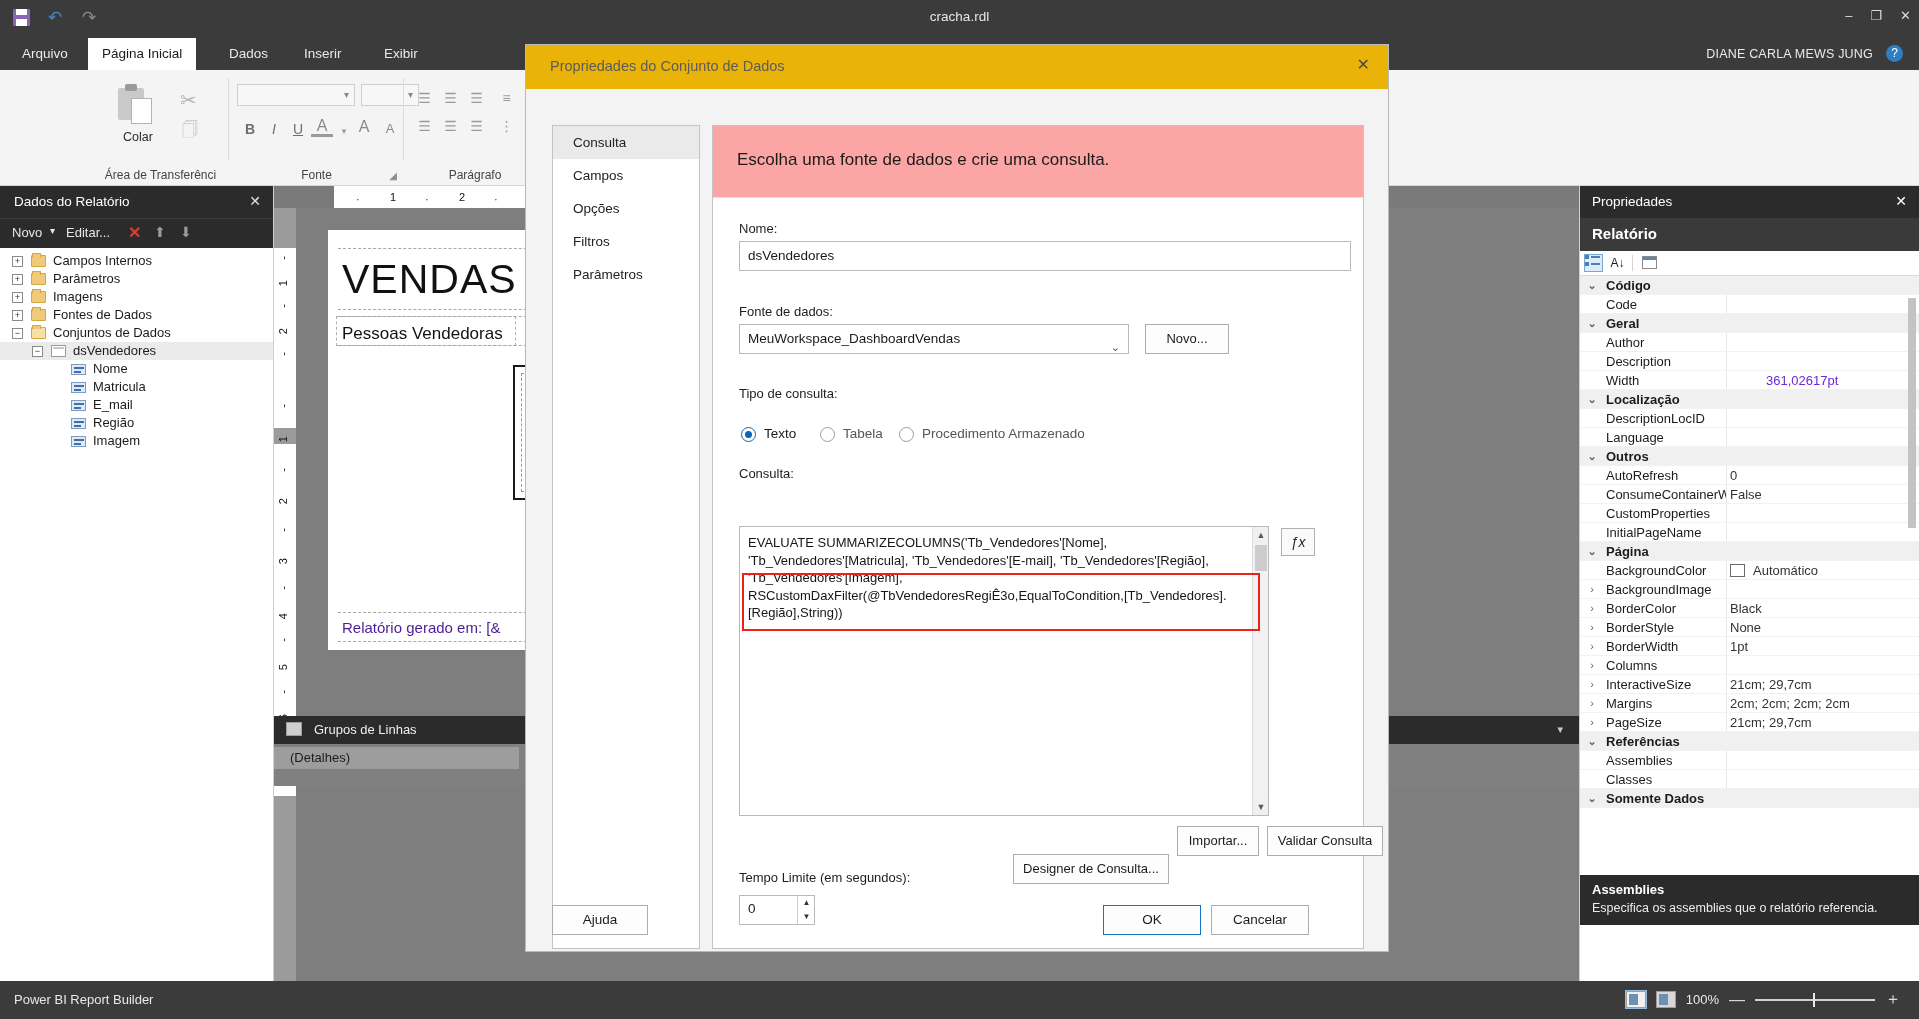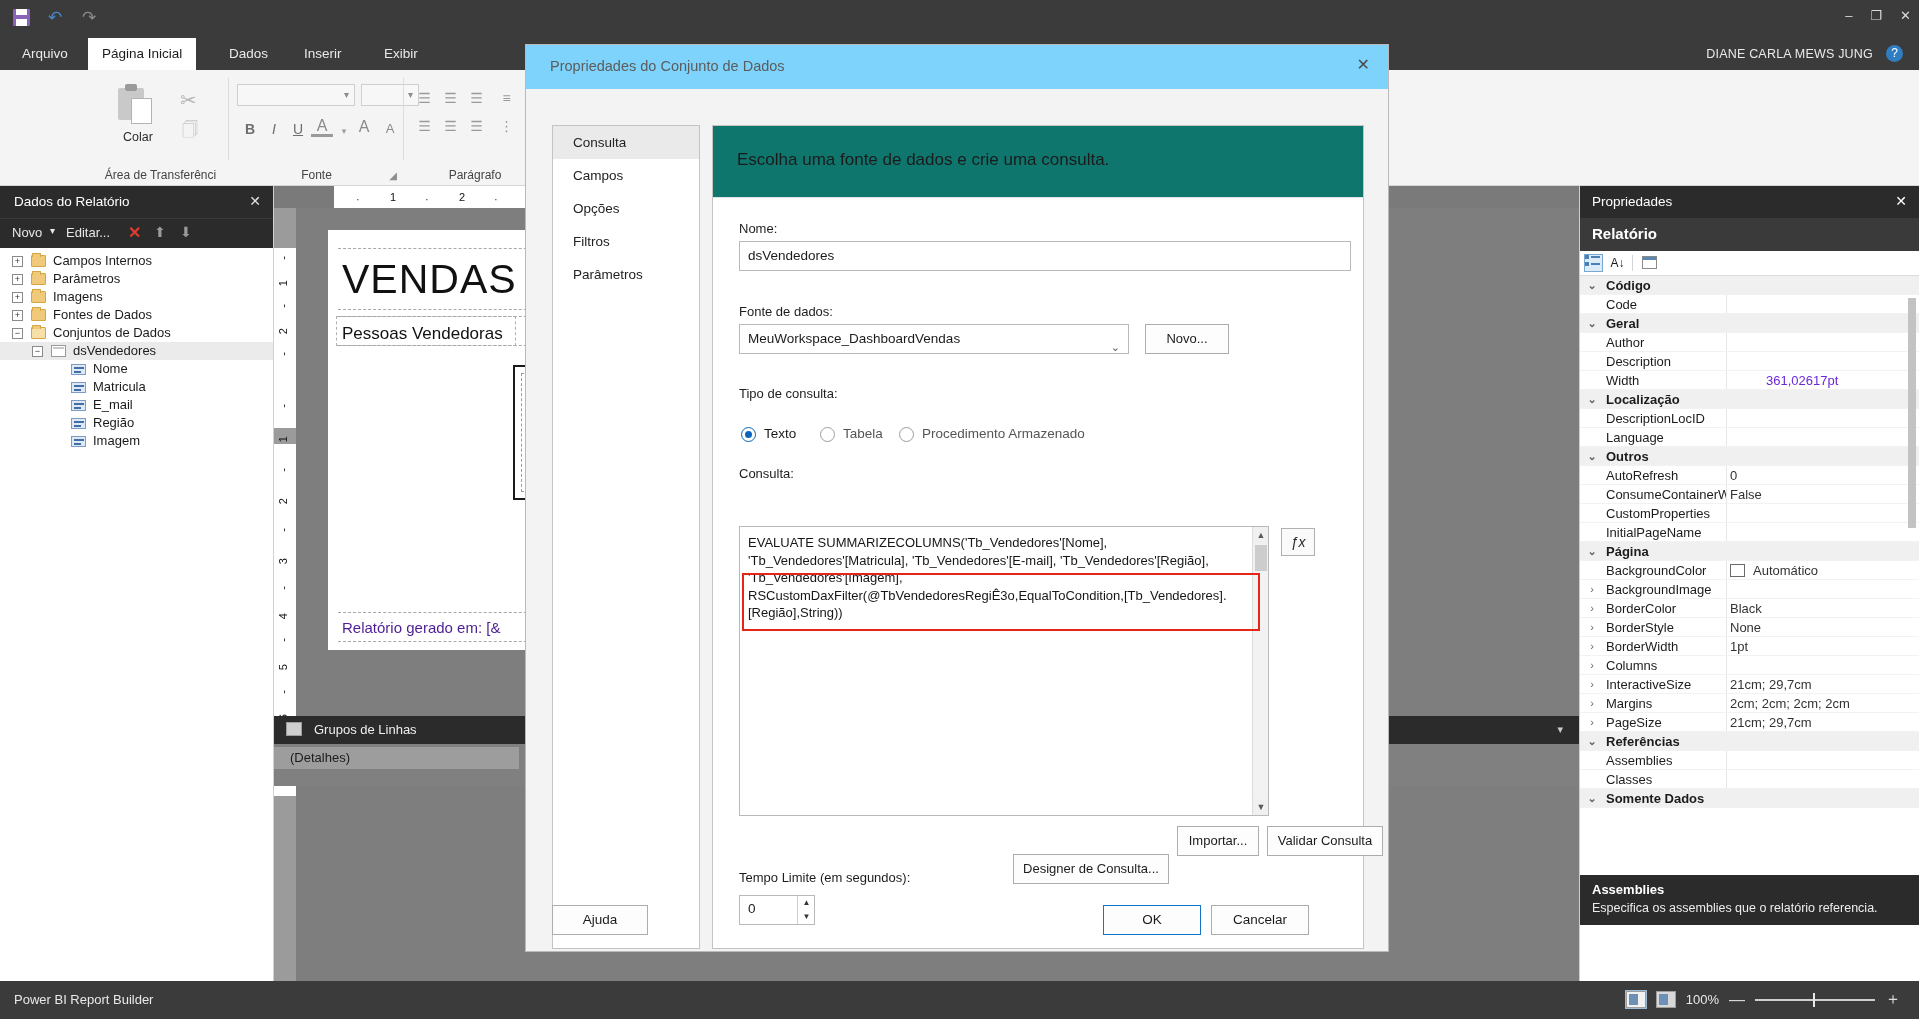--- a/index.html
+++ b/index.html
@@ -177,28 +177,28 @@
   .zico.active { background:#f1f1f1; outline:1px solid #9bbcd8; }
   .zico:after{content:"";position:absolute;left:2px;top:2px;width:9px;height:11px;background:#6d91b5;}
   .zlabel { font-size:13px; }
   .zminus, .zplus { font-size:16px; color:#ddd; width:16px; text-align:center;}
   .ztrack { position:relative; width:120px; height:2px; background:#cfcfcf;}
   .zthumb { position:absolute; left:58px; top:-6px; width:2px; height:14px; background:#e8e8e8;}
   .dialog {
     position:absolute; left:525px; top:44px; width:864px; height:908px;
     background:#f3f3f3; border:1px solid #b9b9b9;
   }
-  .dlg-title { position:absolute; left:0; top:0; width:100%; height:44px; background:#7dd3fc;}
+  .dlg-title { position:absolute; left:0; top:0; width:100%; height:44px; background:#eab308;}
   .dlg-title .t { position:absolute; left:24px; top:13px; font-size:14.5px; color:#5c5c5c;}
   .dlg-title .x { position:absolute; right:18px; top:10px; font-size:16px; color:#4a4a4a;}
   .dlg-nav { position:absolute; left:26px; top:80px; width:148px; height:824px; background:#fff; border:1px solid #c4c4c4;}
   .navitem { position:relative; height:33px; line-height:33px; padding-left:20px; font-size:13.5px; color:#222;}
   .navitem.active { background:#eaeaea; }
   .dlg-main { position:absolute; left:186px; top:80px; width:652px; height:824px; background:#fff; border:1px solid #c4c4c4;}
-  .dlg-banner { position:absolute; left:0; top:0; width:100%; height:72px; background:#0f766e; border-bottom:1px solid #e3e3e3;}
+  .dlg-banner { position:absolute; left:0; top:0; width:100%; height:72px; background:#fca5a5; border-bottom:1px solid #e3e3e3;}
   .dlg-banner .bt { position:absolute; left:24px; top:24px; font-size:17px; color:#1b1b1b;}
   .flabel { position:absolute; font-size:13px; color:#1d1d1d;text-align:right;}
   .finput { position:absolute; border:1px solid #b9b9b9; background:#fff; font-size:13.5px; color:#1b1b1b;
             padding:0 8px; line-height:28px; height:30px;}
   .fselect { position:absolute; border:1px solid #b9b9b9; background:#fff; font-size:13.5px; color:#1b1b1b;
              padding:0 8px; line-height:28px; height:30px;}
   .fselect .car { position:absolute; right:8px; top:8px; font-size:11px; color:#5a5a5a;}
   .fbutton { position:absolute; border:1px solid #adadad; background:#fdfdfd; font-size:13px; color:#1b1b1b;
              text-align:center; height:30px; line-height:28px;}
   .radio { position:absolute; font-size:13.5px; color:#1b1b1b; }
@@ -231,20 +231,21 @@
 <div id="app">
 
   <div class="titlebar">
     <div class="qat">
       <span class="ico">
           <span class="save-ico"></span>
         </span>
       <span class="ico undo">↶</span>
       <span class="ico redo">↷</span>
     </div>
+    <div class="win-title">cracha.rdl</div>
     <div class="wbtns">
       <span>–</span>
       <span>❐</span>
       <span>✕</span>
     </div>
   </div>
 
   <div class="ribbon-tabs">
     <div class="rtab" style="left:8px;">Arquivo</div>
     <div class="rtab active" style="left:88px;">Página Inicial</div>

